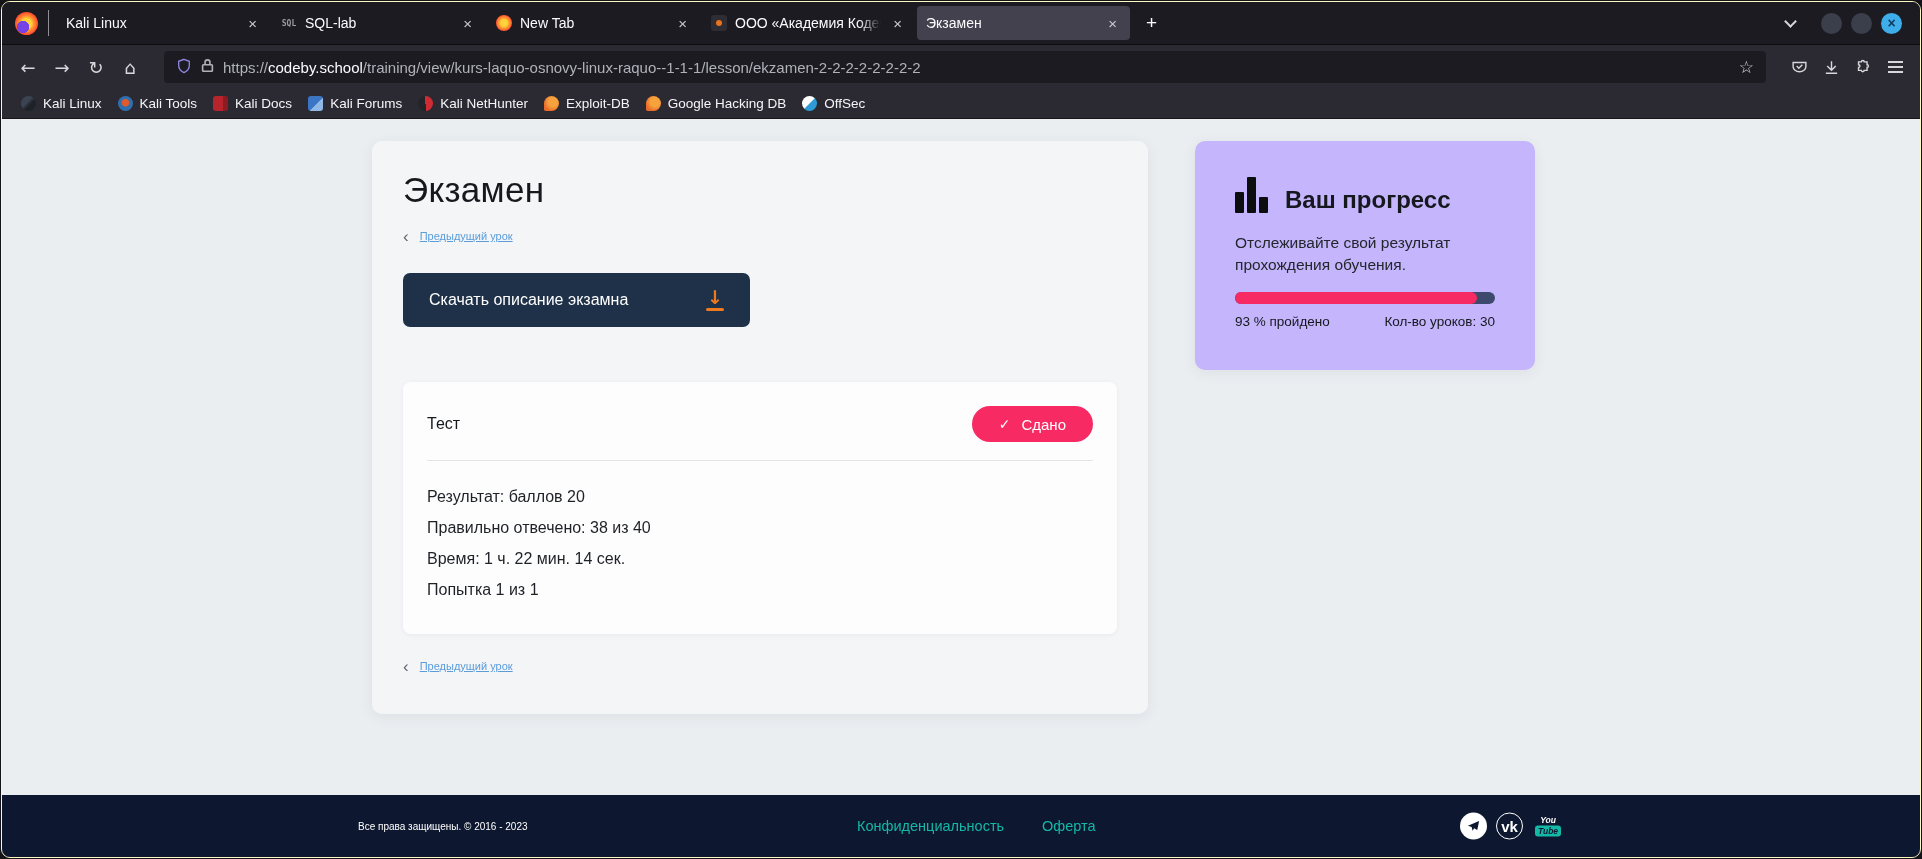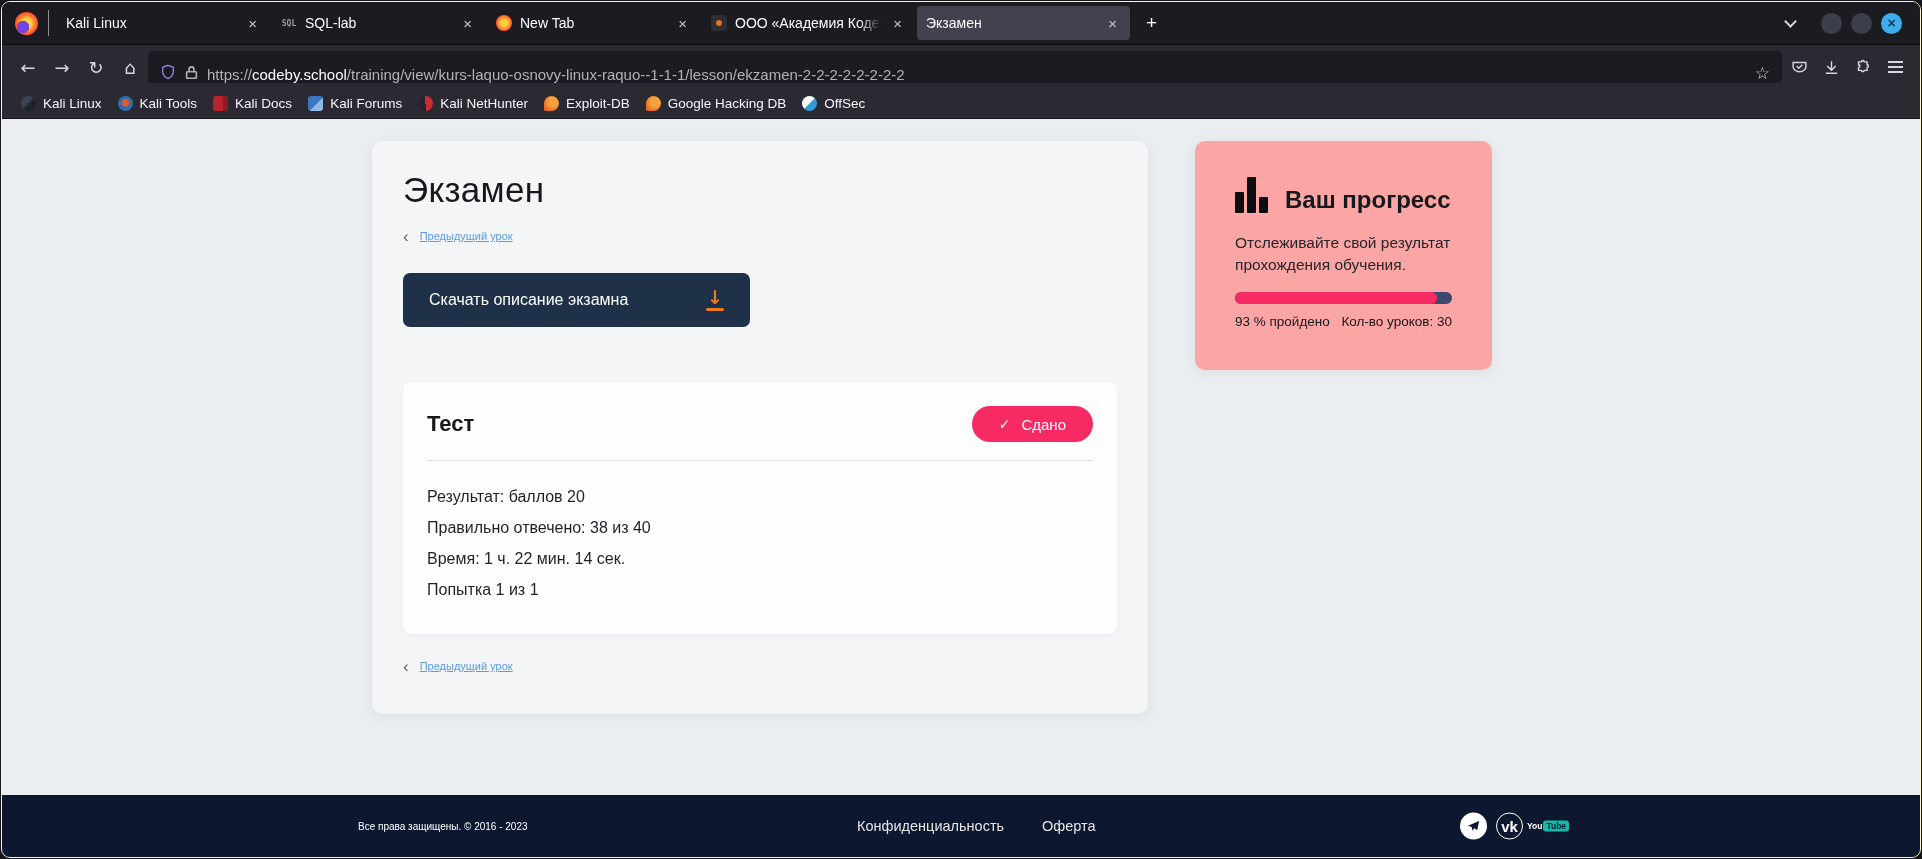--- a/index.html
+++ b/index.html
@@ -48,22 +48,22 @@
   .winbtns { display:flex; gap:9px; margin-right:12px; align-items:center; }
   .winbtn { width:21px; height:21px; border-radius:50%; background:#3a3f4b; }
   .winbtn.close { background:#3daee9; color:#123a5e; font-size:14px; font-weight:bold;
     display:flex; align-items:center; justify-content:center; line-height:1; }
 
   
   .navbar { height:44px; background:#2b2a33; display:flex; align-items:center;
     padding:0 10px; gap:2px; flex:0 0 auto; }
   .navbtn { width:32px; height:30px; display:flex; align-items:center; justify-content:center;
     color:#d7d7db; font-size:18px; border-radius:4px; font-family:"DejaVu Sans",sans-serif; }
-  .urlbar { flex:1; height:32px; background:#1c1b22; border-radius:4px; margin:0 0;
-    display:flex; align-items:flex-end; padding:0 12px; gap:9px; font-size:15px; color:#b1b1b9; }
+  .urlbar { flex:1; height:32px; background:#1c1b22; border-radius:4px; margin:0 16px;
+    display:flex; align-items:center; padding:8px 12px; gap:9px; font-size:15px; color:#b1b1b9; }
   .urltext { flex:1; white-space:nowrap; overflow:hidden; }
   .urltext .domain { color:#fbfbfe; }
   .star { color:#d7d7db; font-size:17px; font-family:"DejaVu Sans",sans-serif; }
   .toolicon { width:30px; height:30px; display:flex; align-items:center; justify-content:center;
     color:#d7d7db; border-radius:4px; }
   .hamburger { display:flex; flex-direction:column; gap:3px; }
   .hamburger i { width:15px; height:2px; background:#d7d7db; display:block; }
 
   
   .bookmarks { height:30px; background:#2b2a33; display:flex; align-items:center;
@@ -97,58 +97,58 @@
     display:flex; align-items:center; justify-content:space-between; padding:0 26px;
     color:#fff; font-size:16px; cursor:pointer; border:none; }
   .dl-icon { display:flex; flex-direction:column; align-items:center; }
   .dl-arrow { color:#ef7a1e; font-size:19px; font-weight:bold; line-height:17px;
     font-family:"DejaVu Sans",sans-serif; }
   .dl-bar { width:18px; height:3px; background:#ef7a1e; border-radius:2px; margin-top:2px; }
 
   .test-card { margin-top:55px; width:714px; height:252px; background:#fdfdfe; border-radius:8px;
     padding:24px; box-shadow:0 1px 5px rgba(30,40,60,.05); }
   .test-head { display:flex; align-items:center; justify-content:space-between; }
-  .test-title { font-size:22px; font-weight:700; color:#15181c; }
+  .test-title { font-size:16px; font-weight:400; color:#15181c; }
   .badge { height:36px; padding:0 27px; border-radius:18px; background:#f72a64; color:#fff;
     font-size:15px; display:flex; align-items:center; gap:11px; }
   .badge-check { font-family:"DejaVu Sans",sans-serif; font-size:14px; font-weight:bold; }
   .test-divider { border:none; border-top:1px solid #e2e4e8; margin:18px 0 0; }
   .results { margin-top:26px; }
   .results p { margin:0 0 11px; font-size:16px; line-height:20px; color:#1e2126; }
 
   .progress-card {
-    position:absolute; left:1193px; top:22px; width:297px; height:229px;
-    background:#fca5a5; border-radius:10px; box-shadow:0 3px 14px rgba(30,40,60,.07);
+    position:absolute; left:1193px; top:22px; width:340px; height:229px;
+    background:#c4b5fd; border-radius:10px; box-shadow:0 3px 14px rgba(30,40,60,.07);
     padding:36px 40px; color:#15181c;
   }
   .prog-head { display:flex; align-items:flex-end; gap:17px; }
   .bars-icon { display:flex; align-items:flex-end; gap:3px; height:36px; }
   .bars-icon i { display:block; width:9px; background:#0c0d0f; border-radius:1px; }
   .bars-icon .b1 { height:21px; } .bars-icon .b2 { height:36px; } .bars-icon .b3 { height:16px; }
   .prog-title { font-size:24px; font-weight:600; line-height:26px; }
   .prog-desc { margin-top:19px; font-size:15.5px; line-height:22px; color:#23262b; width:250px; }
   .prog-track { margin-top:16px; height:12px; border-radius:6px; background:#3e4a6d; position:relative; }
   .prog-fill { position:absolute; left:0; top:0; bottom:0; border-radius:6px; background:#f72a64; }
   .prog-labels { margin-top:10px; display:flex; justify-content:space-between;
     font-size:13.5px; color:#15181c; }
 
   
   .footer { height:62px; background:#0d1830; position:relative; flex:0 0 auto; color:#fff; }
   .f-copy { position:absolute; left:356px; top:50%; transform:translateY(-50%);
     font-size:10px; font-weight:400; }
   .f-links { position:absolute; left:855px; top:50%; transform:translateY(-50%);
     display:flex; gap:38px; }
-  .f-link { color:#e5e5e5; font-size:14.5px; cursor:pointer;text-align:right; }
+  .f-link { color:#14b8a6; font-size:14.5px; cursor:pointer;text-align:right; }
   .f-social { position:absolute; left:1458px; top:50%; transform:translateY(-50%);
     display:flex; gap:9px; align-items:center; }
   .soc { width:27px; height:27px; border-radius:50%; display:flex; align-items:center;
     justify-content:center; cursor:pointer; }
   .soc-tg { background:#fff; }
   .soc-vk { border:1.5px solid #fff; color:#fff; font-size:15px; font-weight:bold; }
-  .soc-yt { flex-direction:row; gap:1px; color:#fff; width:32px; border-radius:0; }
+  .soc-yt { flex-direction:column; gap:1px; color:#fff; width:32px; border-radius:0;font-style:italic; }
   .yt-top { font-size:8.5px; font-weight:700; line-height:9px; }
   .yt-box { background:#14b8a6; color:#0d1830; font-size:8.5px; font-weight:700;
     padding:0 3px; border-radius:3px; line-height:11px; }
 </style>
 </head>
 <body>
 
 <div class="window">
 
   <div class="tabbar">

